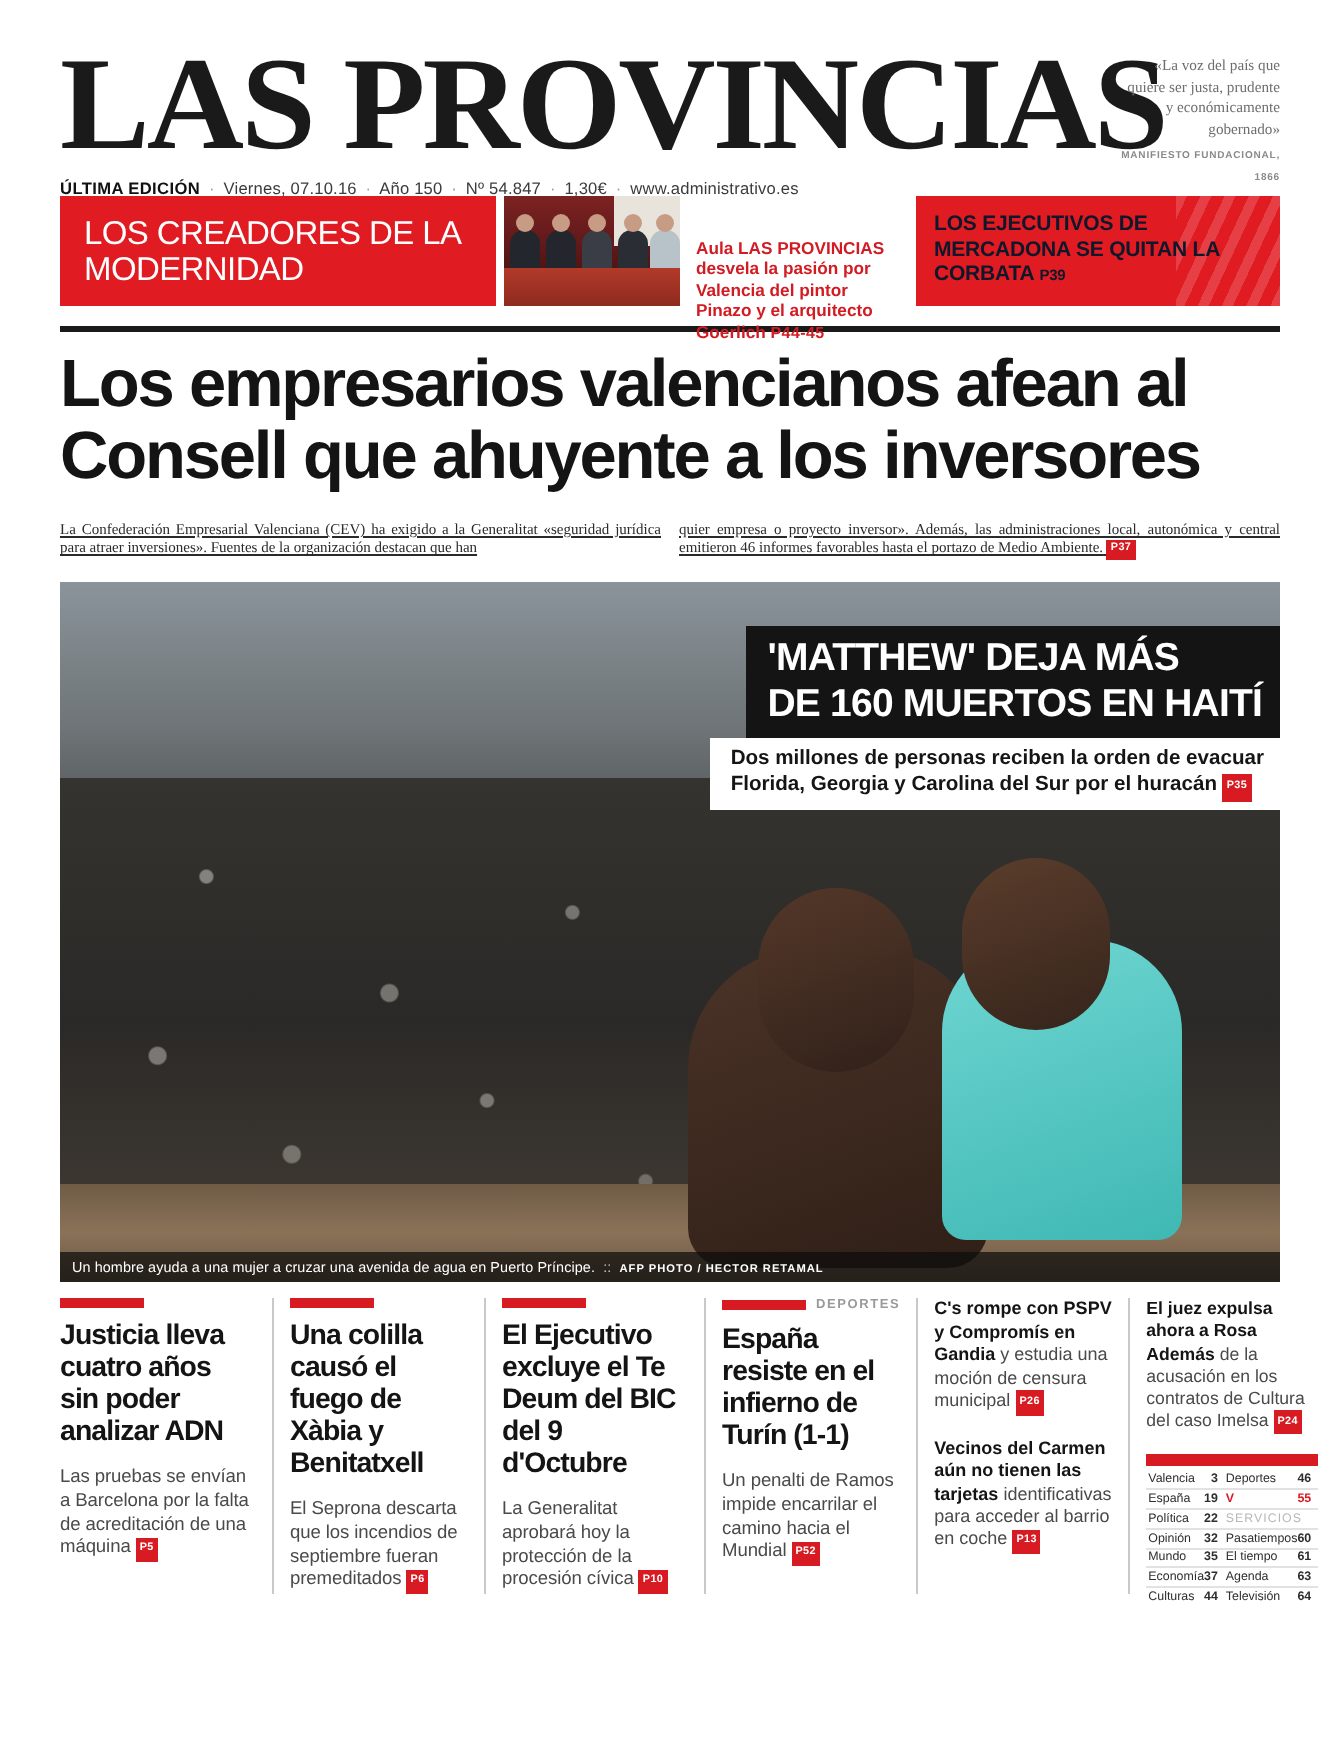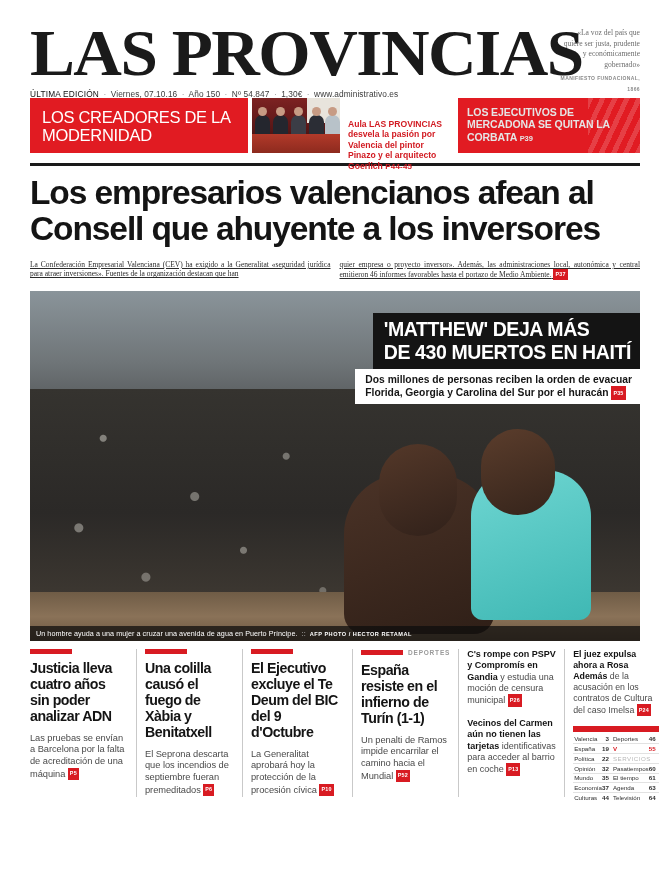--- a/index.html
+++ b/index.html
@@ -33,21 +33,21 @@
   }
   .motto-src {
     margin-top: 3px;
     font-family: "Liberation Sans", sans-serif;
     font-size: 5px; letter-spacing: .4px; color: #8a8a8a; font-weight: 700;
   }
   .dateline {
     margin-top: 5px; font-size: 8.3px; color: #3b3b3b; letter-spacing: .1px;
     white-space: nowrap;
   }
-  .dateline .edition { font-weight: 400; color: #111; letter-spacing: .2px; }
+  .dateline .edition { font-weight: 700; color: #111; letter-spacing: .2px; }
   .dateline .sep { color: #9b9b9b; padding: 0 2px; }
 
   
   .promo-strip { display: flex; height: 55px; margin-top: 6px; gap: 4px; }
   .promo-red {
     background: #e11b22; color: #fff; flex: 0 0 218px;
     display: flex; align-items: center; padding-left: 12px;
   }
   .promo-red .ptitle {
     font-size: 16.5px; font-weight: 400; line-height: 18px; letter-spacing: -.3px;
@@ -72,21 +72,21 @@
   .promo-white {
     flex: 0 0 110px; background: #fff; display: flex; align-items: center;
     padding-left: 4px;
     margin-top: 40px;
   }
   .promo-white .ptxt {
     font-size: 8.6px; line-height: 10.6px; color: #d21b22; font-weight: 700;
   }
   .promo-white .pg { font-size: 8px; letter-spacing: .2px; }
   .promo-red2 {
-    flex: 1 1 auto; background: #e11b22; color: #e5e5e5; position: relative;
+    flex: 1 1 auto; background: #e11b22; color: #0f172a; position: relative;
     display: flex; align-items: center; padding-left: 9px; overflow: hidden;
   }
   .promo-red2 .ptitle2 {
     font-size: 10.5px; font-weight: 700; line-height: 12.4px; letter-spacing: -.1px; z-index:2;
   }
   .promo-red2 .ptitle2 .pg { font-size: 7.5px; }
   .stripes { position: absolute; right: 0; top: 0; bottom: 0; width: 52px; z-index:1;
      background: repeating-linear-gradient(115deg, rgba(255,255,255,.16) 0 5px, rgba(255,255,255,0) 5px 11px); }
 
   
@@ -269,21 +269,21 @@
     <div class="ph-crowdband"></div>
     <div class="ph-rubble"></div>
     <div class="ph-mud"></div>
     <div class="ph-man"></div>
     <div class="ph-man-head"></div>
     <div class="ph-boy"></div>
     <div class="ph-boy-head"></div>
 
     <div class="ov-title">
       <div>'MATTHEW' DEJA MÁS</div>
-      <div>DE 430 MUERTOS EN HAITÍ</div>
+      <div>DE 160 MUERTOS EN HAITÍ</div>
     </div>
     <div class="ov-sub">
       <div>Dos millones de personas reciben la orden de evacuar</div>
       <div>
         <span>Florida, Georgia y Carolina del Sur por el huracán</span>
         <span class="pgref">P35</span>
       </div>
     </div>
     <div class="caption">
       <span>Un hombre ayuda a una mujer a cruzar una avenida de agua en Puerto Príncipe.</span>

